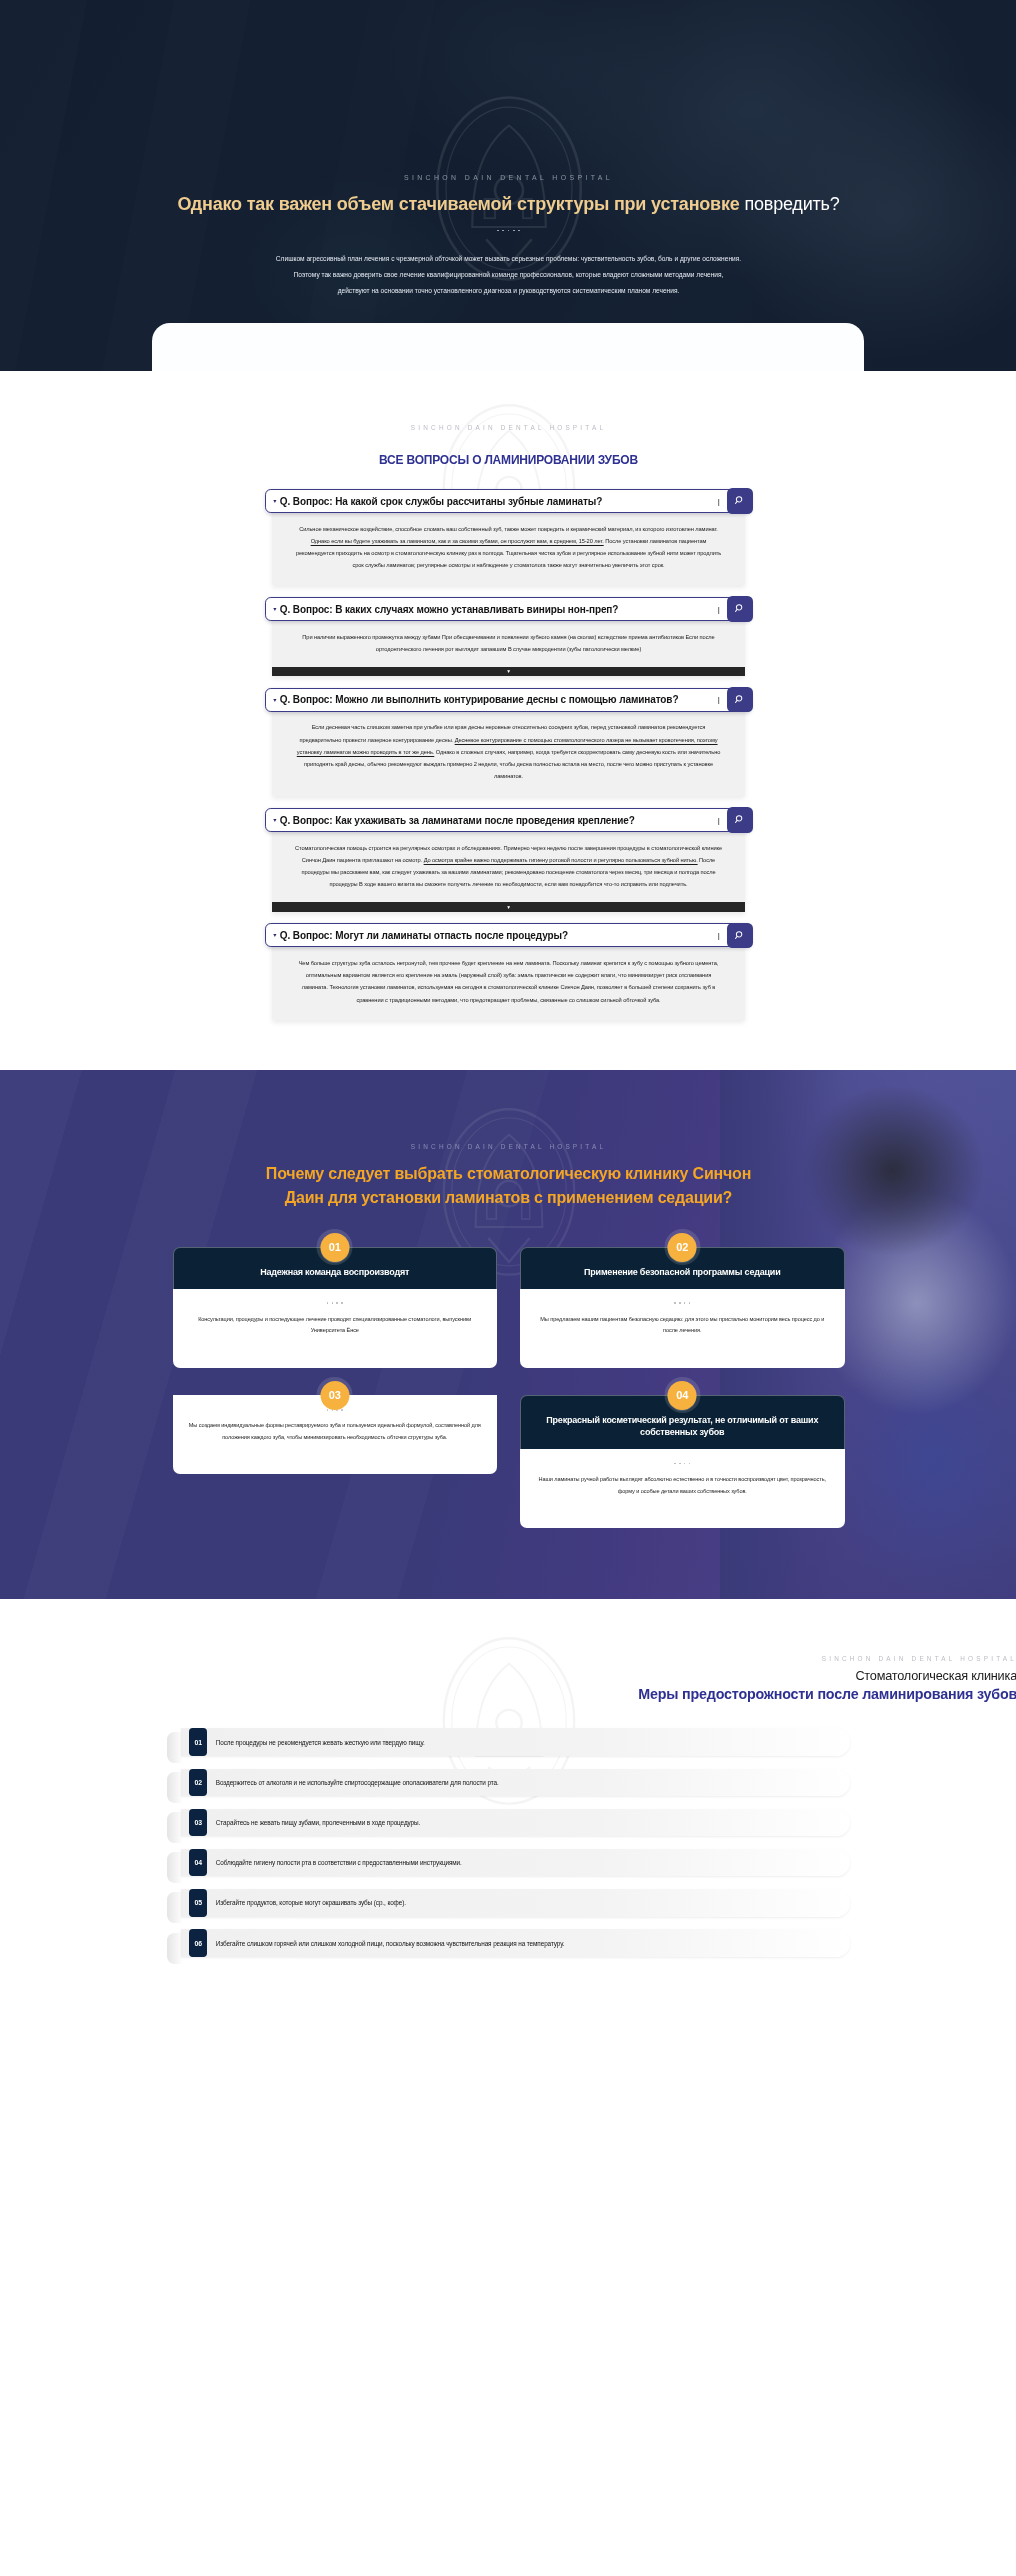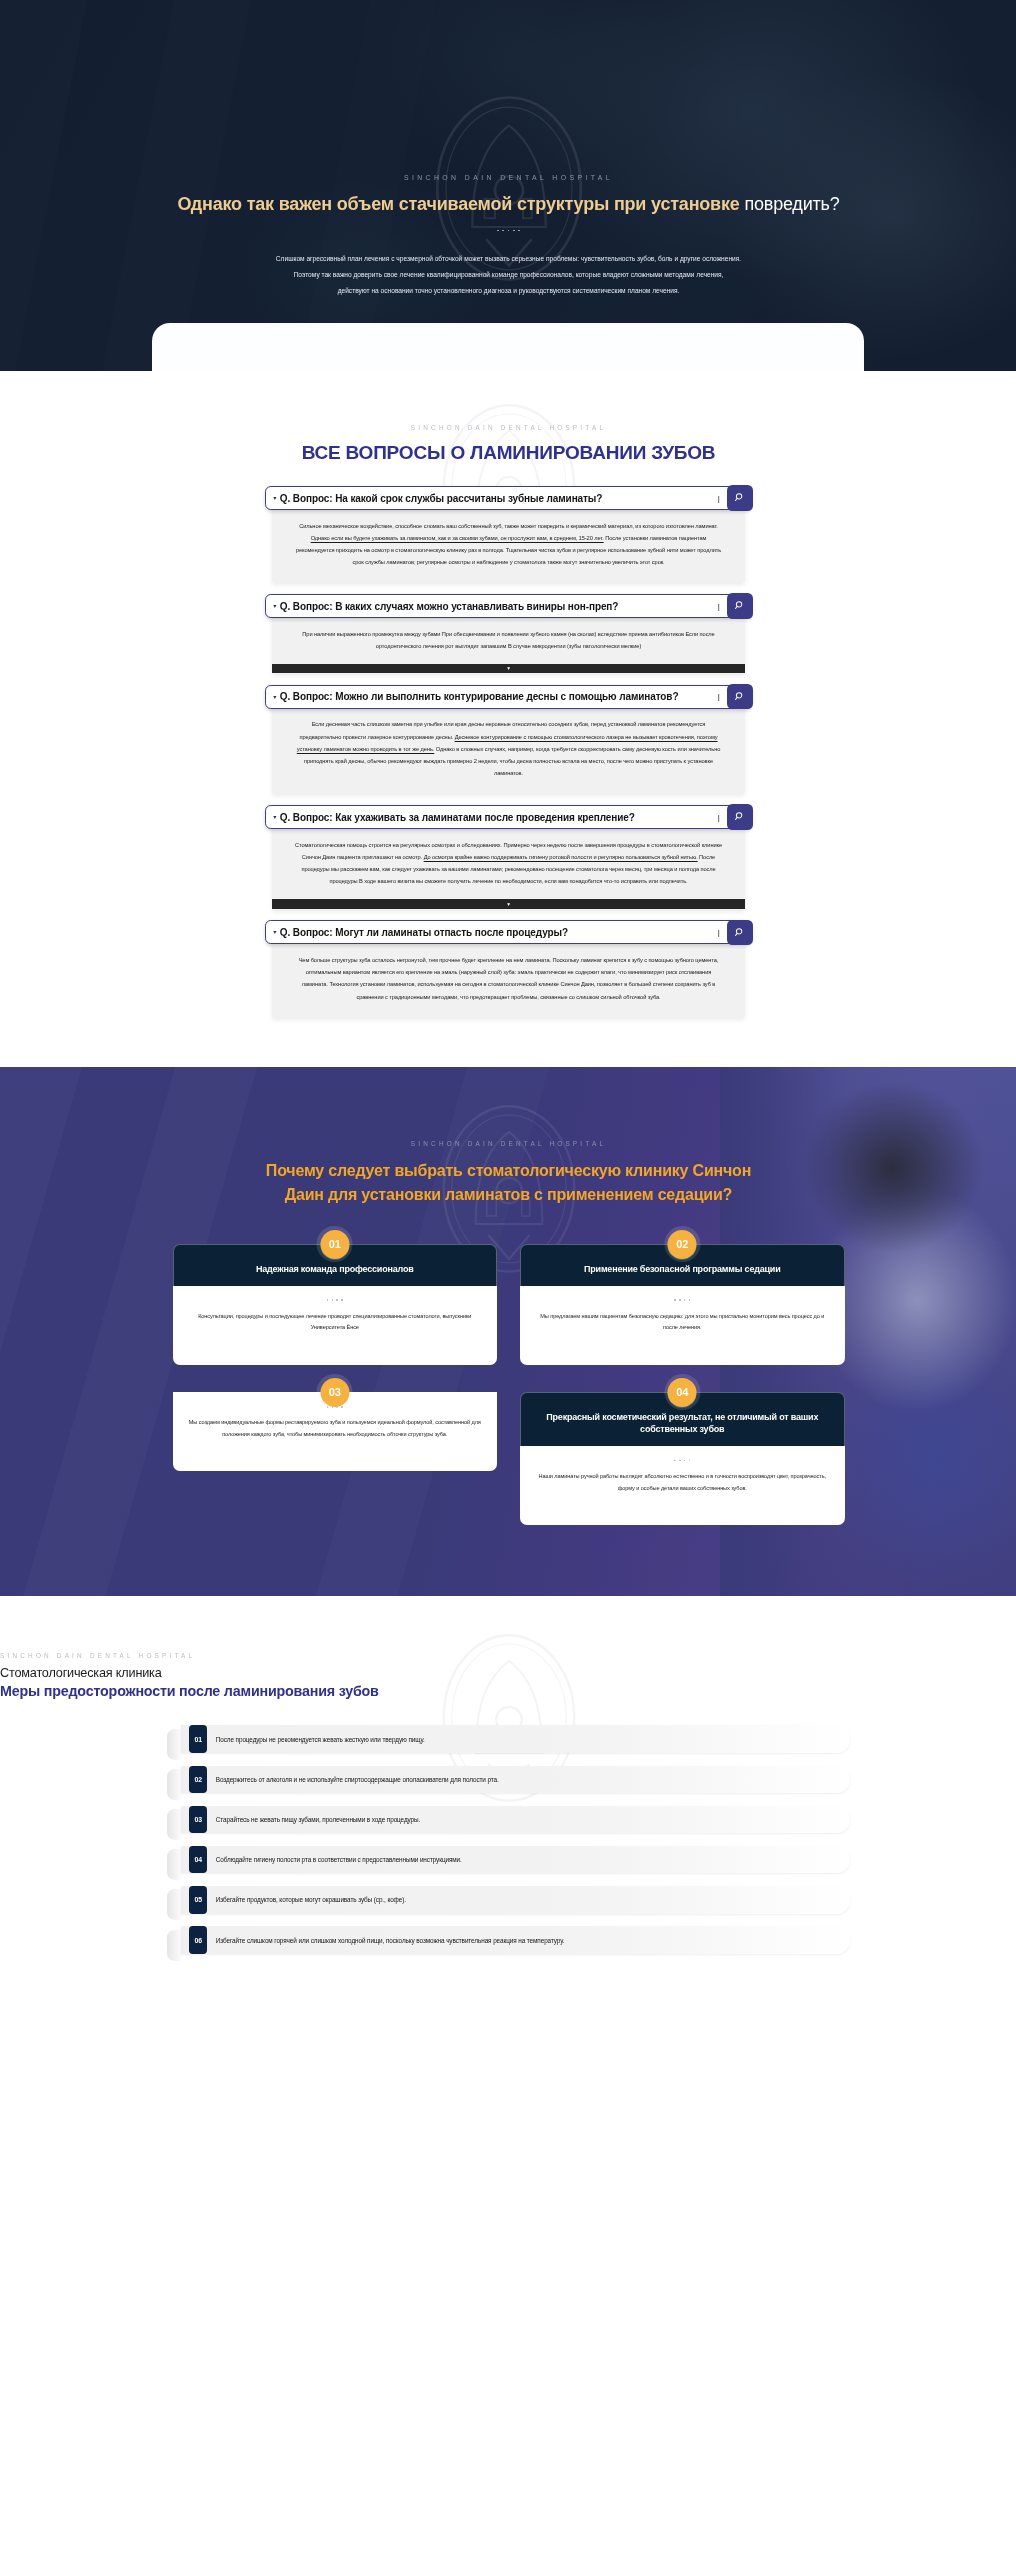--- a/index.html
+++ b/index.html
@@ -86,22 +86,22 @@
     position:absolute; left:50%; transform:translateX(-50%);
     opacity: 0.055; pointer-events:none;
   }
   .faq-wm { top: 23px; width: 159px; height: 207px; }
   .sec-head { position:relative; z-index:2; text-align:center; }
   .sec-kicker {
     font-size: 6.4px; letter-spacing: 3.2px; color: #b9bcc6;
     text-transform: uppercase; font-weight:400;
   }
   .sec-title {
-    margin-top: 11px;
-    font-size: 19px; font-weight: 700; color: #2e3192; letter-spacing: -0.2px;
+    margin-top: 22px;
+    font-size: 12px; font-weight: 700; color: #2e3192; letter-spacing: -0.2px;
   }
   .faq-list { position:relative; z-index:2; width: 487px; margin: 22px auto 0; }
   .faq-item { margin-bottom: 11.6px; }
   .qbar {
     position: relative; z-index: 3;
     display: flex; align-items: stretch;
     height: 24px;
     background: #ffffff;
     border: 1.6px solid #3b3b87;
     border-radius: 5.8px;
@@ -208,21 +208,21 @@
     padding: 13.8px 16px 18px;
     min-height: 79px;
   }
   .card-dots { display:flex; gap:3.2px; justify-content:center; margin-bottom: 9.5px; }
   .card-dots i{ width:1.6px;height:1.6px;background:#b4b4b4;border-radius:50%;display:block; }
   .card-text { font-size: 5.6px; line-height: 2.1; color:#1d1d1d; text-align:center; letter-spacing:-0.1px; }
 
   
   .prec { position:relative; width:1017px; background:#ffffff; padding: 56px 0 79px; overflow:hidden; }
   .prec-wm { top: 27.5px; width: 159px; height: 207px; }
-  .prec-head { position:relative; z-index:2; text-align:left; }
+  .prec-head { position:relative; z-index:2; text-align:right; }
   .prec-sub { margin-top:6.4px; font-size: 12.7px; font-weight:400; color:#1b1b1b; letter-spacing:-0.2px; }
   .prec-title { margin-top: 3.2px; font-size: 14.3px; font-weight:700; color:#2e3192; letter-spacing:-0.2px; }
   .prec-list { position:relative; z-index:2; width: 683px; margin: 26.5px auto 0; }
   .prow {
     position: relative;
     display:flex; align-items:center;
     height: 27.5px;
     background: linear-gradient(90deg, #f0f0f0 0%, #f3f3f3 62%, #ffffff 100%);
     border-radius: 0 13.8px 13.8px 0;
     margin-bottom: 12.7px;
@@ -405,21 +405,21 @@
     <div class="why-kicker">SINCHON DAIN DENTAL HOSPITAL</div>
     <h2 class="why-title">
       <span>Почему следует выбрать стоматологическую клинику Синчон</span><br>
       <span>Даин для установки ламинатов с применением седации?</span>
     </h2>
   </div>
 
   <div class="cards" id="why-cards">
       <div class="card">
         <div class="card-badge">01</div>
-        <div class="card-head">Надежная команда профессионалов</div>
+        <div class="card-head">Надежная команда воспроизводят</div>
         <div class="card-body">
           <div class="card-dots">
             <i></i>
             <i></i>
             <i></i>
             <i></i>
           </div>
           <div class="card-text">Консультации, процедуры и последующее лечение проводят специализированные стоматологи, выпускники Университета Ёнсе</div>
         </div>
       </div>

